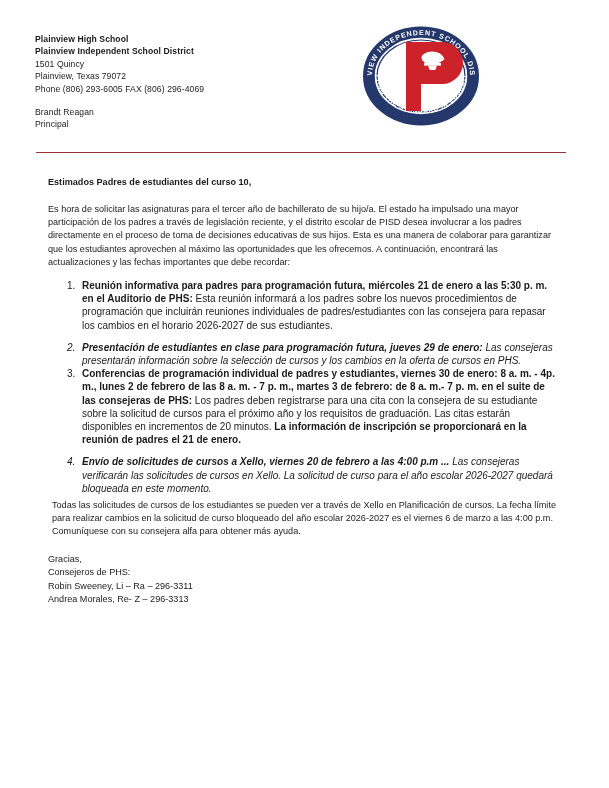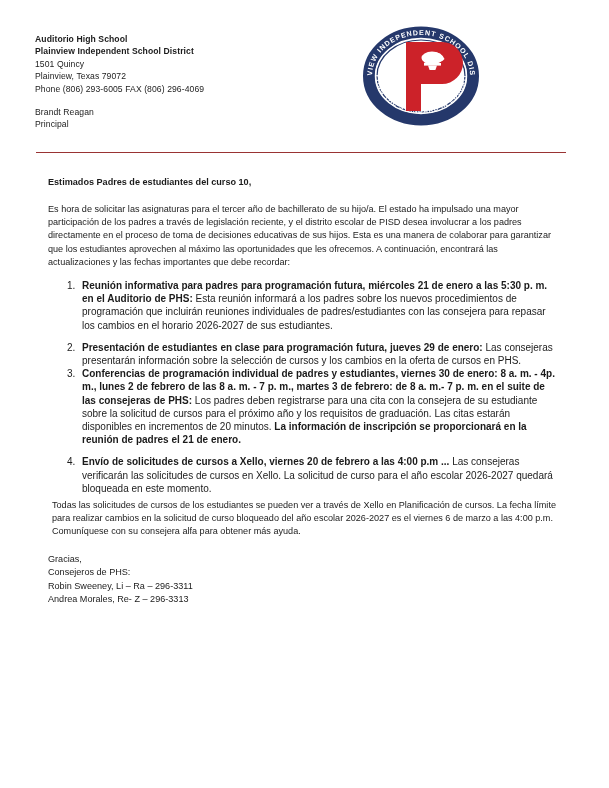--- a/index.html
+++ b/index.html
@@ -87,21 +87,21 @@
     margin: 0 0 0 0;
     padding-left: 30px;
     font-size: 10px;
     line-height: 13.2px;
   }
   ol.items > li {
     margin-bottom: 9px;
     padding-left: 4px;
   }
   ol.items > li:last-child { margin-bottom: 0; }
-  ol.items > li.tight { margin-bottom: 0; }
+  ol.items > li.tight { margin-bottom: 0; font-style: italic; }
   li b, .b { font-weight: bold; }
 
   .after-list {
     font-size: 9.1px;
     line-height: 13.2px;
     margin: 4px;
   }
   .closing {
     margin-top: 14px;
     font-size: 9.1px;
@@ -110,21 +110,21 @@
   .closing div { white-space: nowrap; }
 </style>
 </head>
 <body>
 
 <div class="page">
 
   <div class="letterhead">
 
     <div class="lh-text">
-      <div class="lh-line bold">Auditorio High School</div>
+      <div class="lh-line bold">Plainview High School</div>
       <div class="lh-line bold">Plainview Independent School District</div>
       <div class="lh-line">1501 Quincy</div>
       <div class="lh-line">Plainview, Texas 79072</div>
       <div class="lh-line">Phone (806) 293-6005  FAX (806) 296-4069</div>
       <div class="lh-gap"></div>
       <div class="lh-line">Brandt Reagan</div>
       <div class="lh-line">Principal</div>
     </div>
 
     <div class="logo-wrap">

